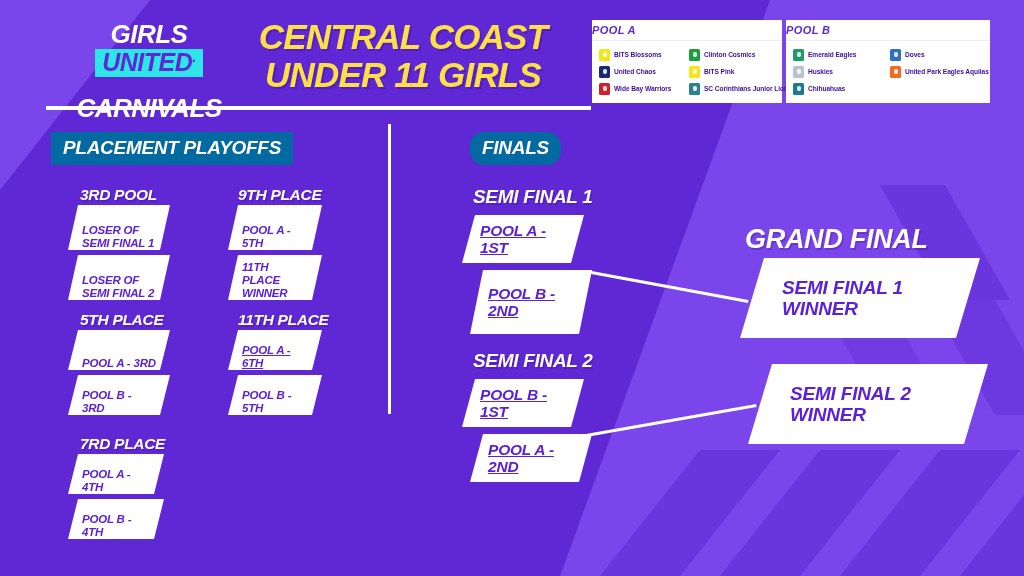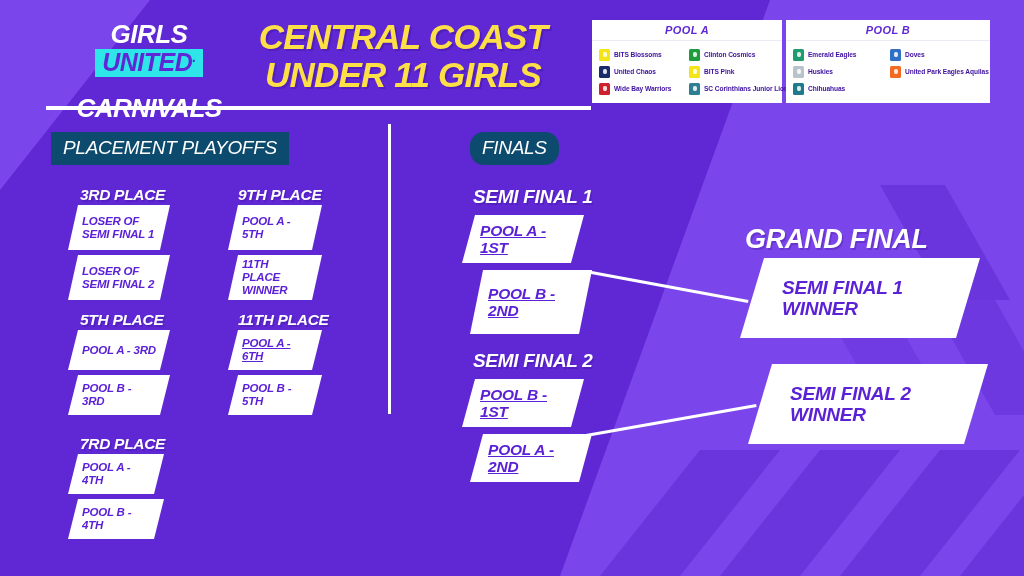--- a/index.html
+++ b/index.html
@@ -48,21 +48,21 @@
     background: #ffffff;
   }
 
   
   .pool { position: absolute; top: 20px; }
   .pool-a { left: 592px; width: 190px; }
   .pool-b { left: 786px; width: 204px; }
   .pool-head {
     background: #ffffff; color: #5f28d4;
     font-size: 11px; font-weight: 900; font-style: italic;
-    text-align: center; padding: 4px 0 4px 0; letter-spacing: .4px;
+    text-align: left; padding: 4px 0 4px 0; letter-spacing: .4px;
   }
   .pool-body {
     background: #ffffff; padding: 5px 5px 6px 5px;
     display: flex; flex-wrap: wrap; border-top: 1px solid #efeaf8;
   }
   .pool-a .pool-body { min-height: 52px; }
   .team { display: flex; align-items: center; width: 50%; padding: 2.5px 2px; }
   .team-badge {
     width: 11px; height: 12px; flex: 0 0 11px; margin-right: 4px;
     border-radius: 1.5px; position: relative;
@@ -77,22 +77,22 @@
     line-height: 1.1; white-space: nowrap; letter-spacing: -0.05px;
   }
   .pool-note {
     position: absolute; left: 592px; top: 89px; width: 398px;
     color: #ffffff; font-size: 10px; text-align: center; letter-spacing: .1px;
   }
 
   
   .sec-tag {
     position: absolute;
-    background: #0c4a6e; color: #ffffff;
-    font-size: 19px; font-weight: 400; font-style: italic;
+    background: #0369a1; color: #ffffff;
+    font-size: 19px; font-weight: 700; font-style: italic;
     padding: 5px 12px 6px 12px; letter-spacing: -0.3px; white-space: nowrap;
   }
   .tag-playoffs { left: 51px; top: 132px; }
   .tag-finals   { left: 470px; top: 132px; border-radius: 14px; }
 
   .divider {
     position: absolute; left: 388px; top: 124px; width: 3px; height: 290px;
     background: #ffffff;
   }
 
@@ -106,21 +106,21 @@
   .t-small { font-size: 15.5px; }
   .t-mid   { font-size: 19px; }
   .t-big   { font-size: 27px; }
 
   .slot {
     position: absolute; background: #ffffff;
     display: flex; align-items: center;
     color: #5b21d6; font-weight: 900; font-style: italic;
     line-height: 1.12; letter-spacing: -0.2px;
   }
-  .sk-s { clip-path: polygon(10px 0, 100% 0, calc(100% - 10px) 100%, 0 100%); }
+  .sk-s { clip-path: polygon(10px 0, 100% 0, calc(100% - 10px) 100%, 0 100%); align-items: flex-end; }
   .sk-m { clip-path: polygon(13px 0, 100% 0, calc(100% - 13px) 100%, 0 100%); }
   .sk-l { clip-path: polygon(24px 0, 100% 0, calc(100% - 24px) 100%, 0 100%); }
 
   .s-left  { font-size: 11.5px; }
   .s-fin   { font-size: 15.5px; text-decoration: underline; }
   .s-gf    { font-size: 19px; }
 
   .connector { position: absolute; background: #ffffff; transform-origin: left center; }
 </style>
 </head>
@@ -217,21 +217,21 @@
         </div>
     </div>
 
   </div>
 
   <div class="sec-tag tag-playoffs">PLACEMENT PLAYOFFS</div>
   <div class="sec-tag tag-finals">FINALS</div>
   <div class="divider"></div>
 
   <div id="brackets">
-      <div class="grp-title t-small" style="left: 80px; top: 186px;">3RD PLACE</div>
+      <div class="grp-title t-small" style="left: 80px; top: 186px;">3RD POOL</div>
       <div class="slot sk-s s-left" style="left: 68px; top: 205px; width: 102px; height: 45px; padding-left: 14px; padding-right: 14px;">
         <div>
           <div>LOSER OF</div>
           <div>SEMI FINAL 1</div>
         </div>
       </div>
       <div class="slot sk-s s-left" style="left: 68px; top: 255px; width: 102px; height: 45px; padding-left: 14px; padding-right: 14px;">
         <div>
           <div>LOSER OF</div>
           <div>SEMI FINAL 2</div>

